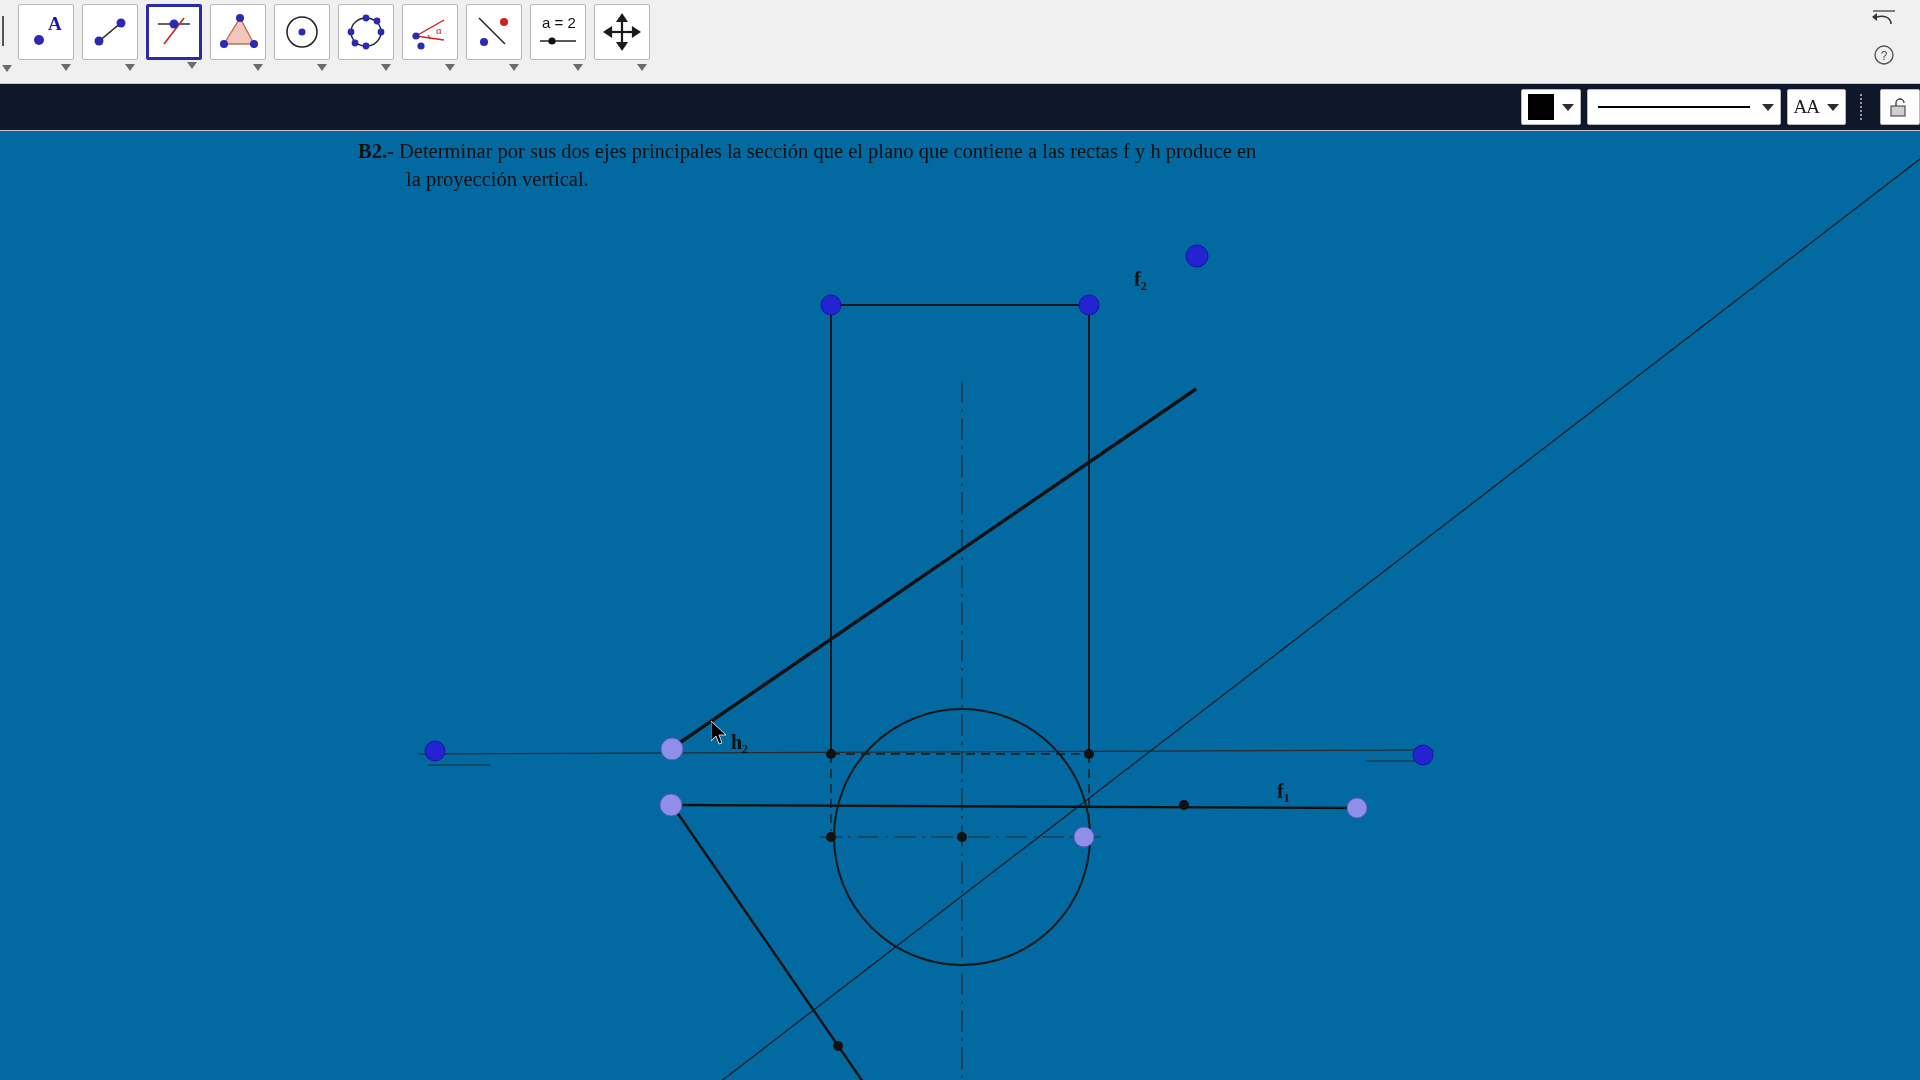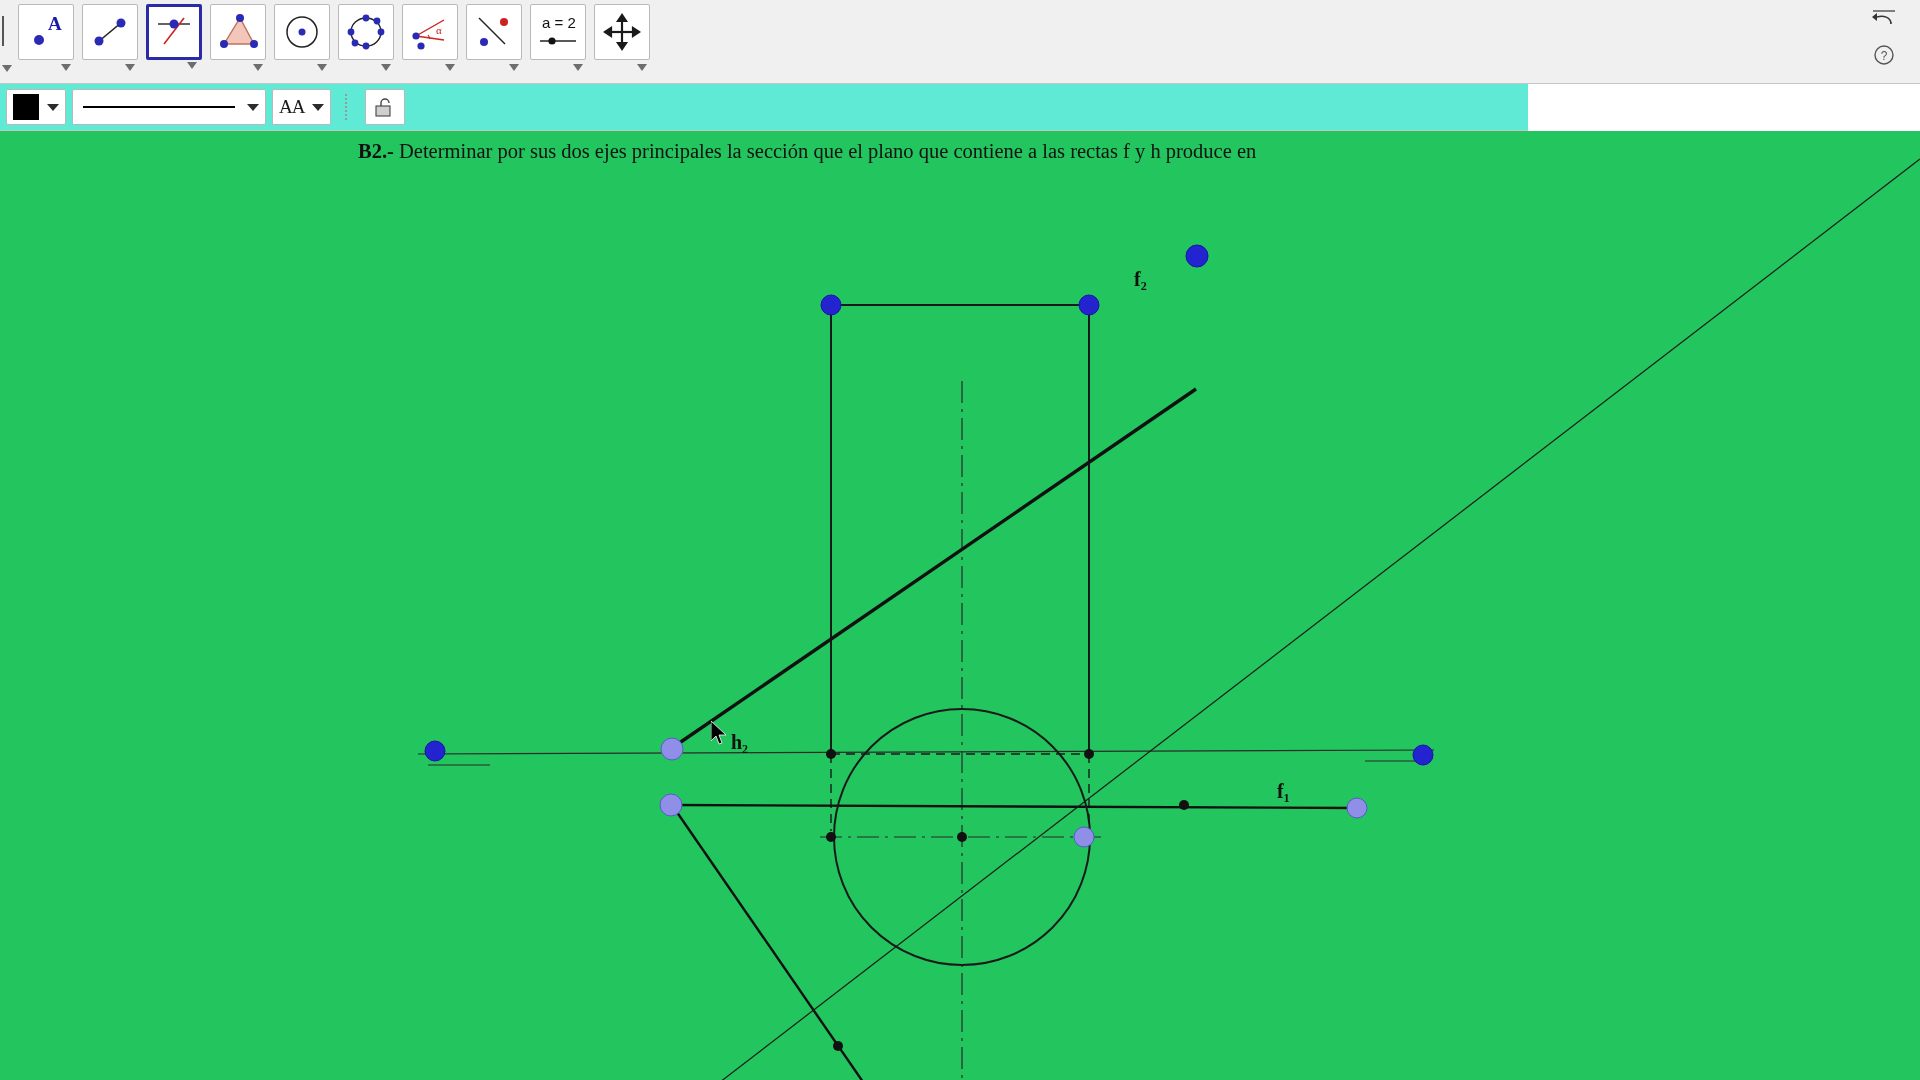--- a/index.html
+++ b/index.html
@@ -69,27 +69,28 @@
     border-right: 5px solid transparent;
     border-top: 7px solid #6d6d6d;
   }
   .tool.first .caret { right: 0px; }
   .tool svg { display: block; }
 
   
   .stylebar {
     position: absolute;
     left: 0; top: 84px;
-    width: 1528px;
+    width: 1920px;
     height: 47px;
-    background: #5eead4;
+    background: #0f172a;
     border-bottom: 1px solid #c6c6c6;
     box-sizing: border-box;
     display: flex;
     align-items: center;
+    justify-content: flex-end;
   }
   .sb-item {
     display: flex;
     align-items: center;
     height: 36px;
     margin-left: 6px;
     background: #ffffff;
     border: 1px solid #b9b9b9;
     border-radius: 2px;
     padding: 0 6px;
@@ -149,21 +150,21 @@
     justify-content: center;
     cursor: pointer;
   }
 
   
   .canvas {
     position: absolute;
     left: 0; top: 131px;
     width: 1920px;
     height: 949px;
-    background: #22c55e;
+    background: #0369a1;
     overflow: hidden;
   }
   .problem-text {
     position: absolute;
     left: 358px;
     top: 6px;
     width: 1180px;
     font-family: "Liberation Serif", serif;
     font-size: 20.5px;
     line-height: 28px;
@@ -337,20 +338,21 @@
     </div>
   </div>
 
   <div class="canvas">
 
     <div class="problem-text">
       <div>
         <b>B2.-</b>
         <span>Determinar por sus dos ejes principales la sección que el plano que contiene a las rectas f y h produce en</span>
       </div>
+      <div class="problem-line3">la proyección vertical.</div>
     </div>
 
     <svg width="1920" height="949" viewBox="0 0 1920 949" style="position:absolute;left:0;top:0;">
 
       <line x1="418" y1="623" x2="1434" y2="619" stroke="#2b2b2b" stroke-width="1.2"></line>
       <line x1="428" y1="634" x2="490" y2="634" stroke="#2b2b2b" stroke-width="1.2"></line>
       <line x1="1365" y1="630" x2="1428" y2="630" stroke="#2b2b2b" stroke-width="1.2"></line>
 
       <line x1="962" y1="250" x2="962" y2="1060" stroke="#2b2b2b" stroke-width="1.2" stroke-dasharray="22 6 3 6"></line>
 

